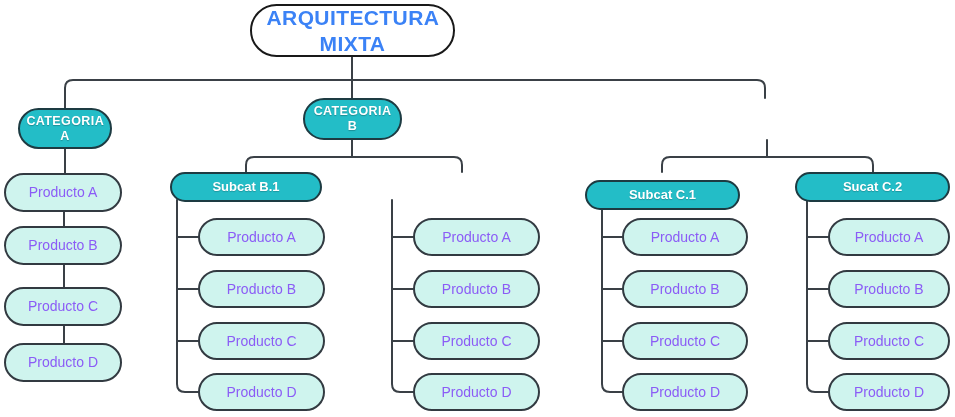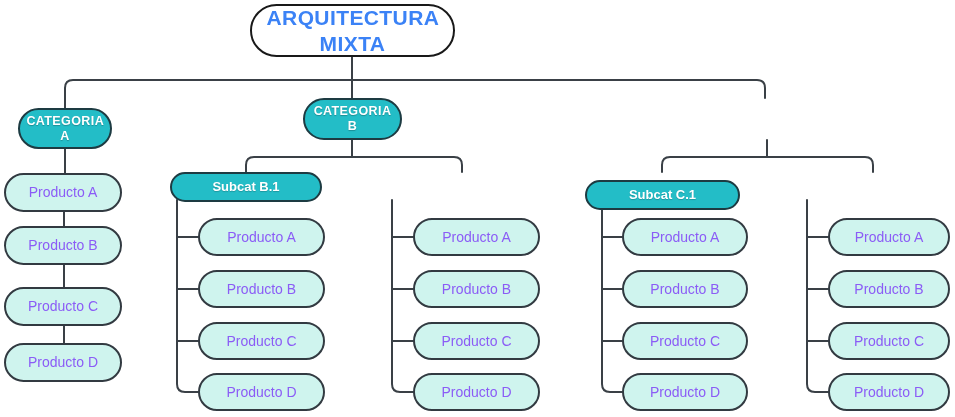--- a/index.html
+++ b/index.html
@@ -97,20 +97,21 @@
     <path d="M807 200 L807 384 Q807 392 815 392 L828 392 M807 237 L828 237 M807 289 L828 289 M807 341 L828 341"></path>
   </svg>
 
   <div class="node root" style="left:250px;top:4px;width:205px;height:53px">ARQUITECTURA MIXTA</div>
 
   <div class="node category" style="left:18px;top:108px;width:94px;height:41px">CATEGORIA A</div>
   <div class="node category" style="left:303px;top:98px;width:99px;height:42px">CATEGORIA B</div>
 
   <div class="node subcat" style="left:170px;top:172px;width:152px;height:30px">Subcat B.1</div>
   <div class="node subcat" style="left:585px;top:180px;width:155px;height:30px">Subcat C.1</div>
+  <div class="node subcat" style="left:795px;top:172px;width:155px;height:30px">Sucat C.2</div>
 
   <div class="node product" style="left:4px;top:173px;width:118px;height:39px">Producto A</div>
   <div class="node product" style="left:4px;top:226px;width:118px;height:39px">Producto B</div>
   <div class="node product" style="left:4px;top:287px;width:118px;height:39px">Producto C</div>
   <div class="node product" style="left:4px;top:343px;width:118px;height:39px">Producto D</div>
 
   <div class="node product" style="left:198px;top:218px;width:127px;height:38px">Producto A</div>
   <div class="node product" style="left:198px;top:270px;width:127px;height:38px">Producto B</div>
   <div class="node product" style="left:198px;top:322px;width:127px;height:38px">Producto C</div>
   <div class="node product" style="left:198px;top:373px;width:127px;height:38px">Producto D</div>

